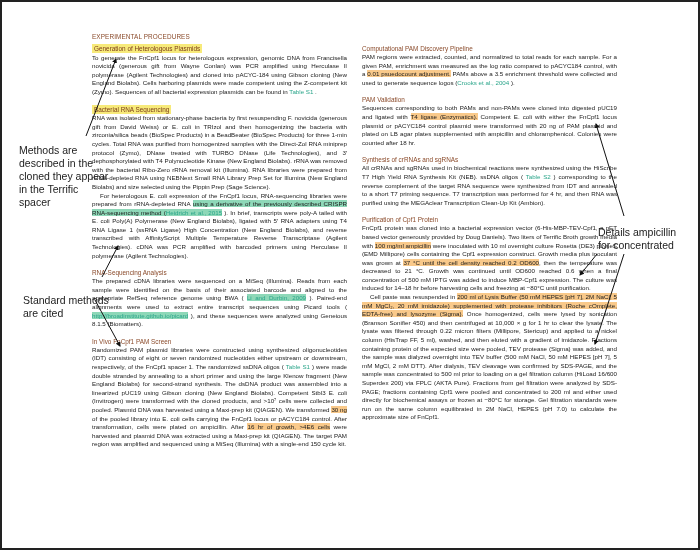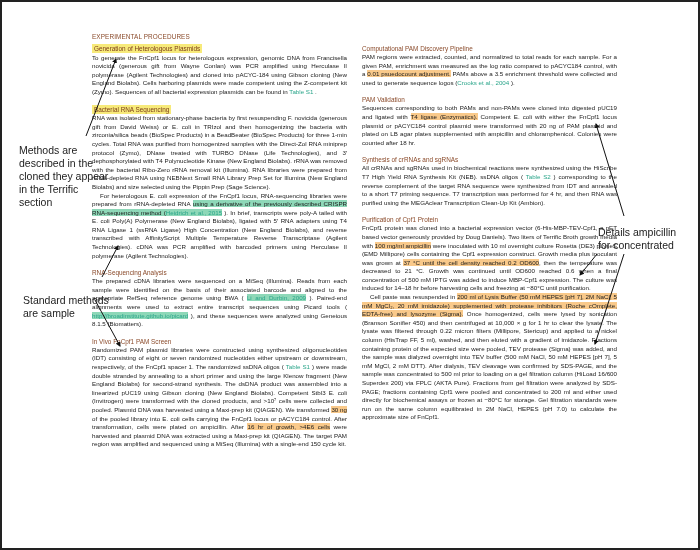--- a/index.html
+++ b/index.html
@@ -71,26 +71,26 @@
     <p><span>FnCpf1 protein was cloned into a bacterial expression vector (6-His-MBP-TEV-Cpf1, a pET based vector generously provided by Doug Daniels). Two liters of Terrific Broth growth media with </span><span class="hl-o">100  mg/ml ampicillin</span><span> were inoculated with 10 ml overnight culture Rosetta (DE3) pLyseS (EMD Millipore) cells containing the Cpf1 expression construct. Growth media plus inoculant was grown at </span><span class="hl-o">37 °C until the cell density reached 0.2 OD600</span><span>, then the temperature was decreased to 21  °C. Growth was continued until OD600 reached 0.6 when a final concentration of 500  mM IPTG was added to induce MBP-Cpf1 expression. The culture was induced for 14–18 hr before harvesting cells and freezing at −80°C until purification.</span></p>
     <p class="indent"><span>Cell paste was resuspended in </span><span class="hl-o">200 ml of Lysis Buffer (50 mM HEPES [pH 7], 2M NaCl, 5 mM MgCl₂, 20 mM imidazole) supplemented with protease inhibitors (Roche cOmplete, EDTA-free) and lysozyme (Sigma).</span><span> Once homogenized, cells were lysed by sonication (Branson Sonifier 450) and then centrifuged at 10,000 × g for 1 hr to clear the lysate. The lysate was filtered through 0.22 micron filters (Millipore, Stericup) and applied to a nickel column (HisTrap FF, 5 ml), washed, and then eluted with a gradient of imidazole. Fractions containing protein of the expected size were pooled, TEV protease (Sigma) was added, and the sample was dialyzed overnight into TEV buffer (500 mM NaCl, 50 mM HEPES [pH 7], 5 mM MgCl, 2 mM DTT). After dialysis, TEV cleavage was confirmed by SDS-PAGE, and the sample was concentrated to 500  ml prior to loading on a gel filtration column (HiLoad 16/600 Superdex 200) via FPLC (AKTA Pure). Fractions from gel filtration were analyzed by SDS-PAGE; fractions containing Cpf1 were pooled and concentrated to 200  ml and either used directly for biochemical assays or frozen at −80°C for storage. Gel filtration standards were run on the same column equilibrated in 2M NaCl, HEPES (pH 7.0) to calculate the approximate size of FnCpf1.</span></p>
   </div>
 </div>
 
 <div class="ann" style="left:19px; top:144px;">
   <div>Methods are</div>
   <div>described in the</div>
   <div>cloned they appear</div>
   <div>in  the Terrific</div>
-  <div>section</div>
+  <div>spacer</div>
 </div>
 
 <div class="ann" style="left:23px; top:294px;">
   <div>Standard methods</div>
-  <div>are sample</div>
+  <div>are cited</div>
 </div>
 
 <div class="ann" style="left:598px; top:226px;">
   <div>Details ampicillin</div>
   <div>for concentrated</div>
 </div>
 
 <svg class="arrows" viewBox="0 0 700 550">
   <defs>
     <marker id="ah" viewBox="0 0 10 10" refX="8" refY="5" markerWidth="5" markerHeight="5" orient="auto-start-reverse">

